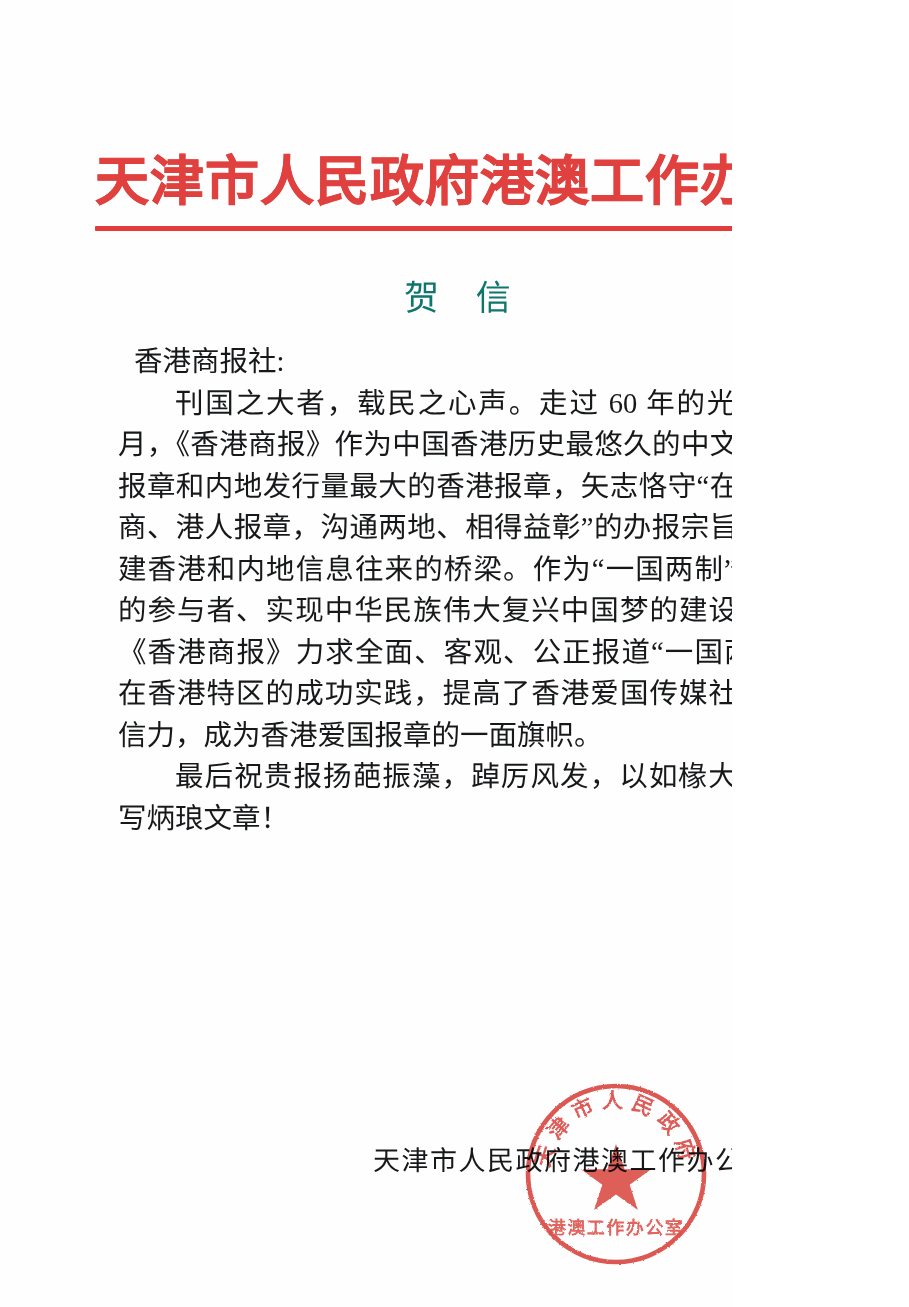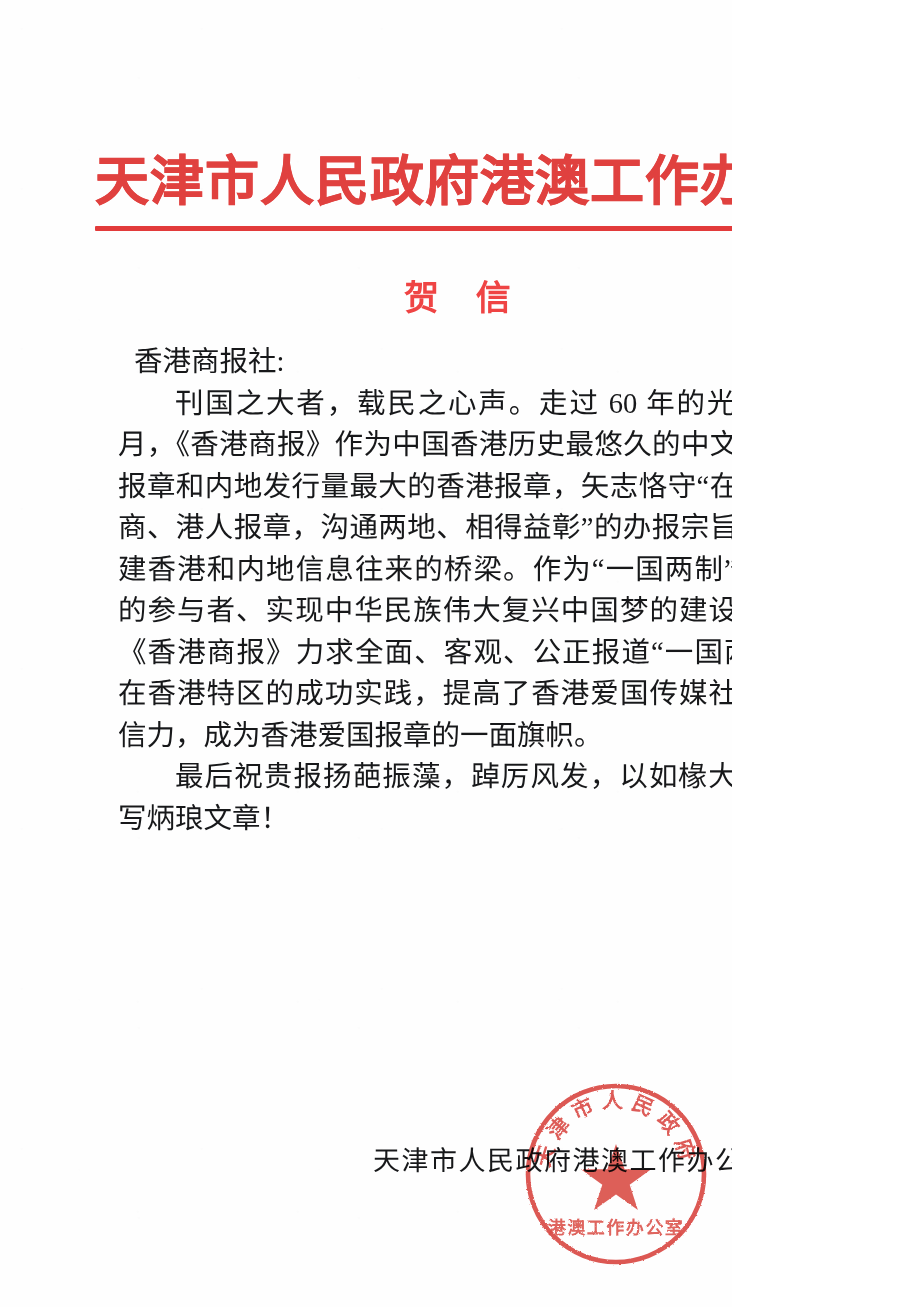--- a/index.html
+++ b/index.html
@@ -62,26 +62,26 @@
   }
 
   
   .doc-title {
     position: absolute;
     left: 95px;
     top: 277px;
     width: 725px;
     text-align: center;
     font-family: "Liberation Serif", "DejaVu Serif", serif;
-    font-weight: 700;
+    font-weight: 400;
     font-size: 35px;
     line-height: 44px;
     letter-spacing: 14px;
     text-indent: 14px;
-    color: #ef4444;
+    color: #0f766e;
   }
 
   
   .body-block {
     position: absolute;
     left: 118px;
     top: 341px;
     width: 678px;
     font-family: "Liberation Serif", "DejaVu Serif", serif;
     font-size: 28.5px;

